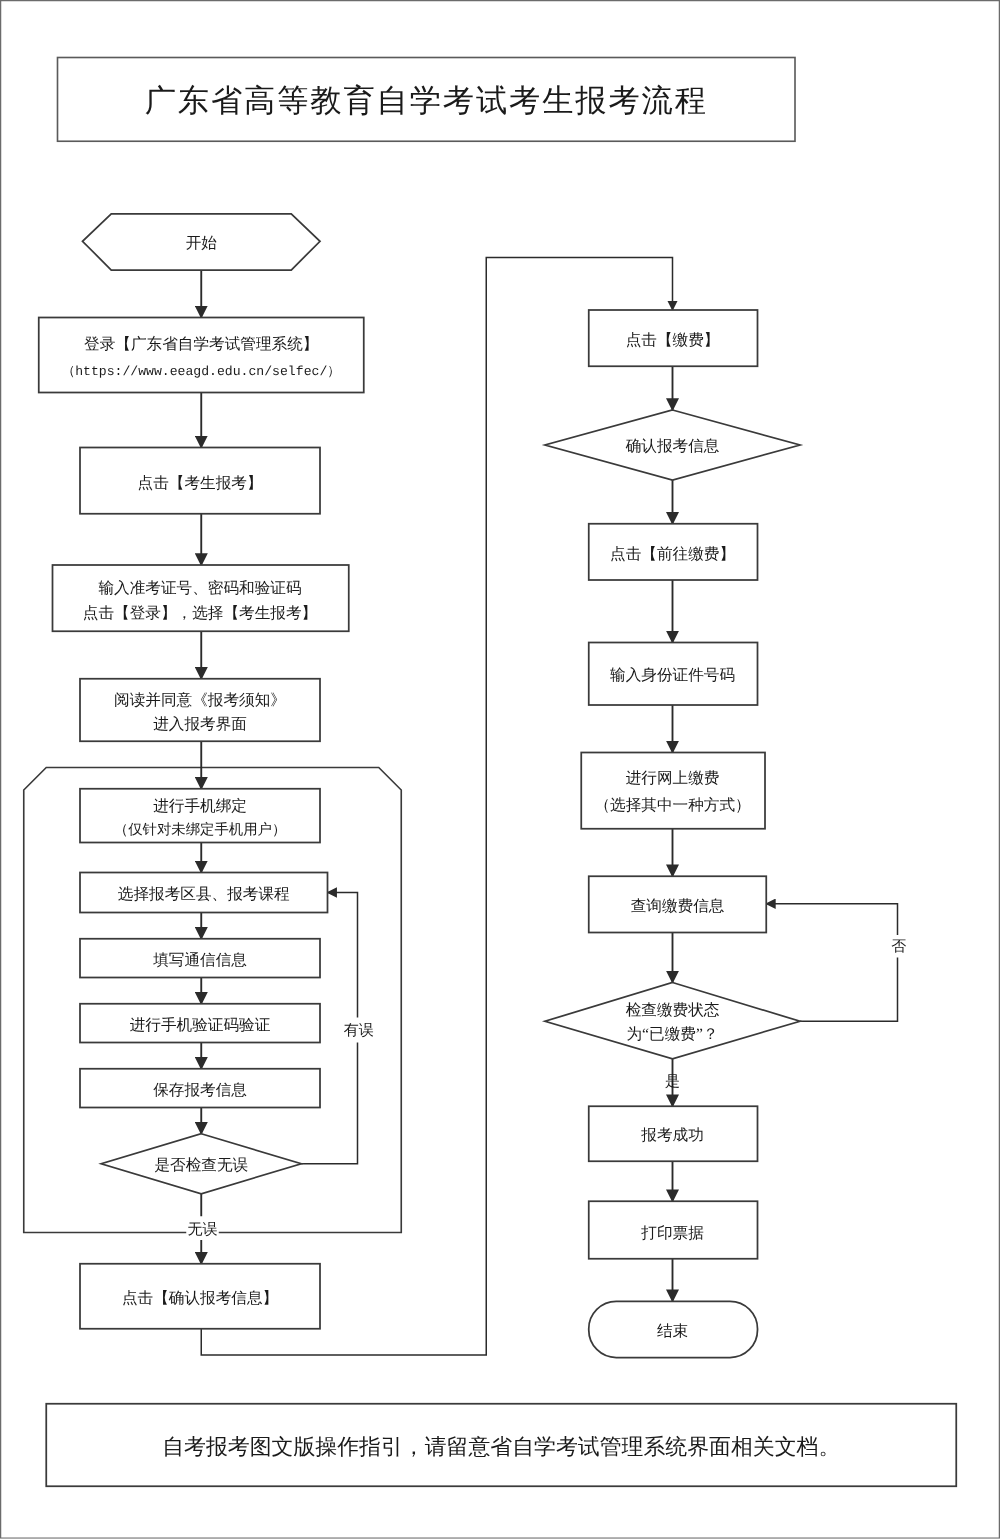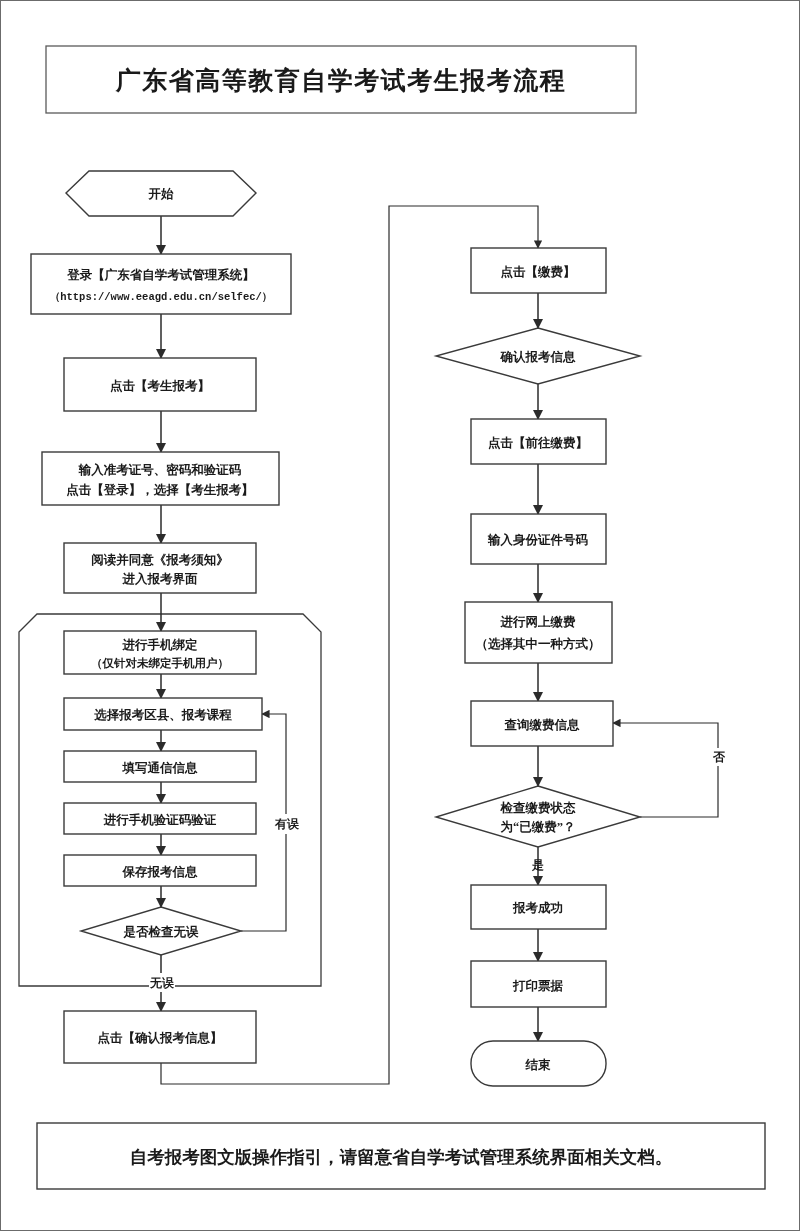--- a/index.html
+++ b/index.html
@@ -7,21 +7,20 @@
     width:800px;height:1231px;
     font-family:"Liberation Serif","DejaVu Serif",serif;
     color:#000;
     position:relative;
     overflow:hidden;
   }
   #page{
     position:absolute;left:0;top:0;width:800px;height:1231px;
     box-sizing:border-box;
     border:1px solid #6b6b6b;
-    font-weight:bold;
   }
   svg{display:block;}
   .node-rect{fill:#ffffff;stroke:#3a3a3a;stroke-width:1.4;}
   .node-shape{fill:#ffffff;stroke:#3a3a3a;stroke-width:1.4;}
   .container-box{fill:none;stroke:#3a3a3a;stroke-width:1.3;}
   .flowline{stroke:#2b2b2b;stroke-width:1.5;fill:none;}
   .flowline-thin{stroke:#2b2b2b;stroke-width:1.2;fill:none;}
   .titlebox{fill:#ffffff;stroke:#5a5a5a;stroke-width:1.3;}
   .footerbox{fill:#ffffff;stroke:#3a3a3a;stroke-width:1.4;}
   text{fill:#1a1a1a;}

